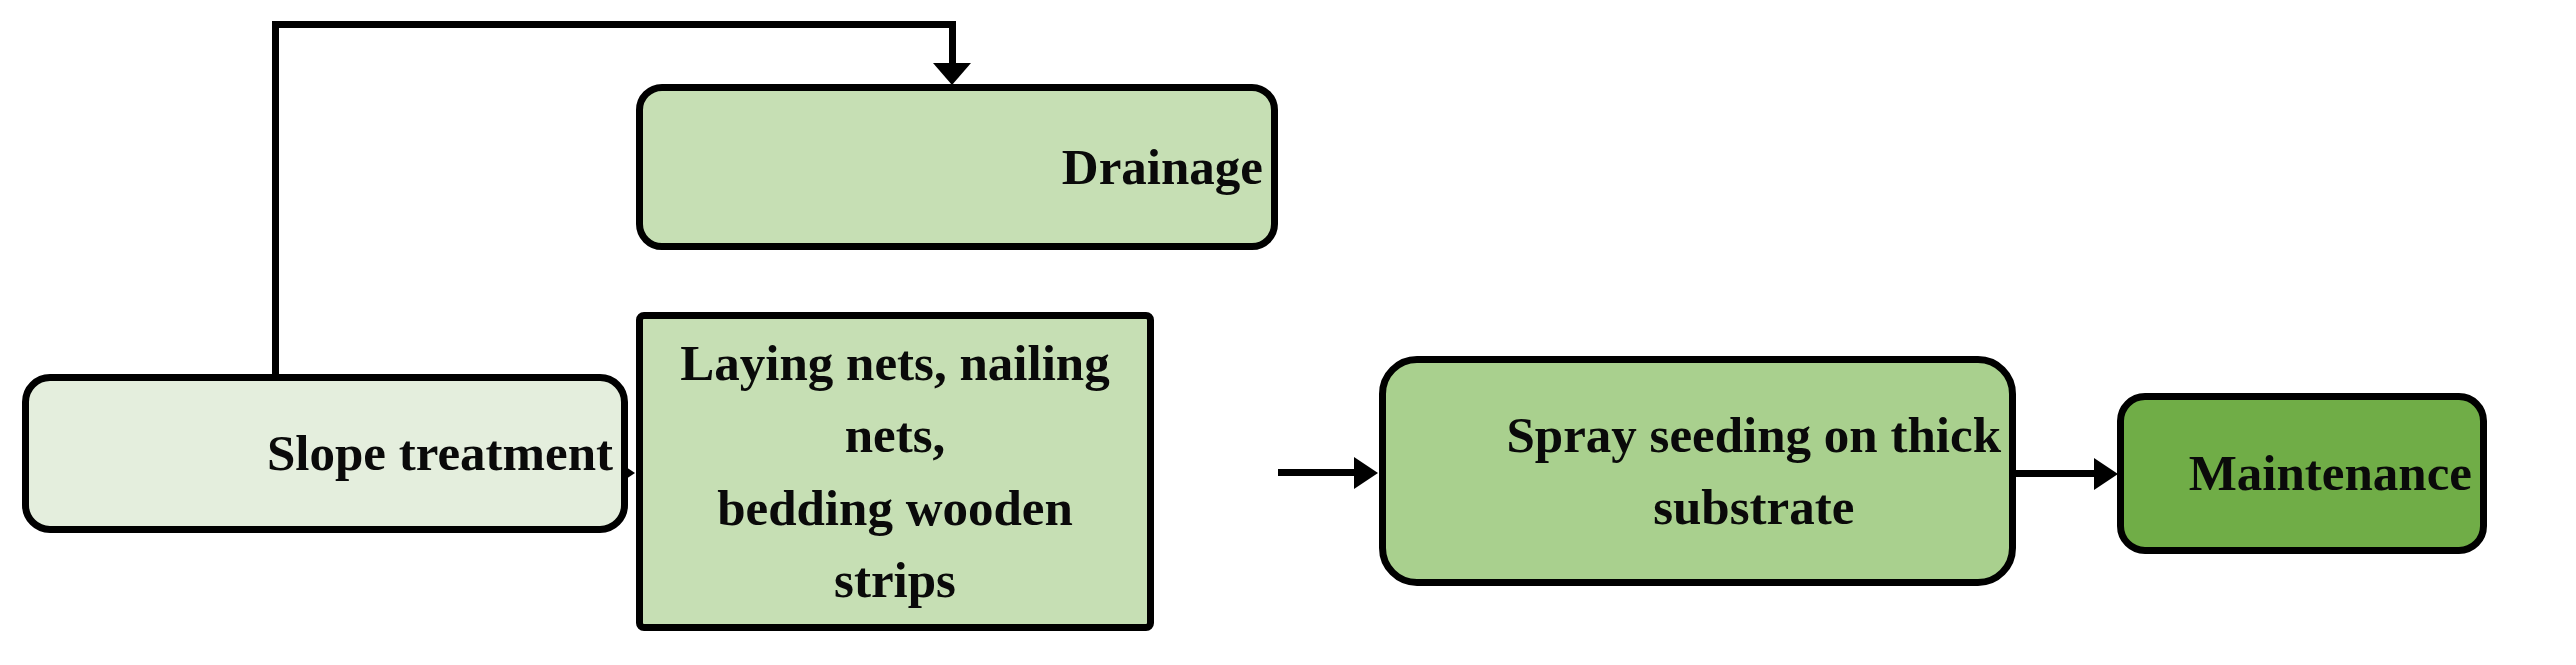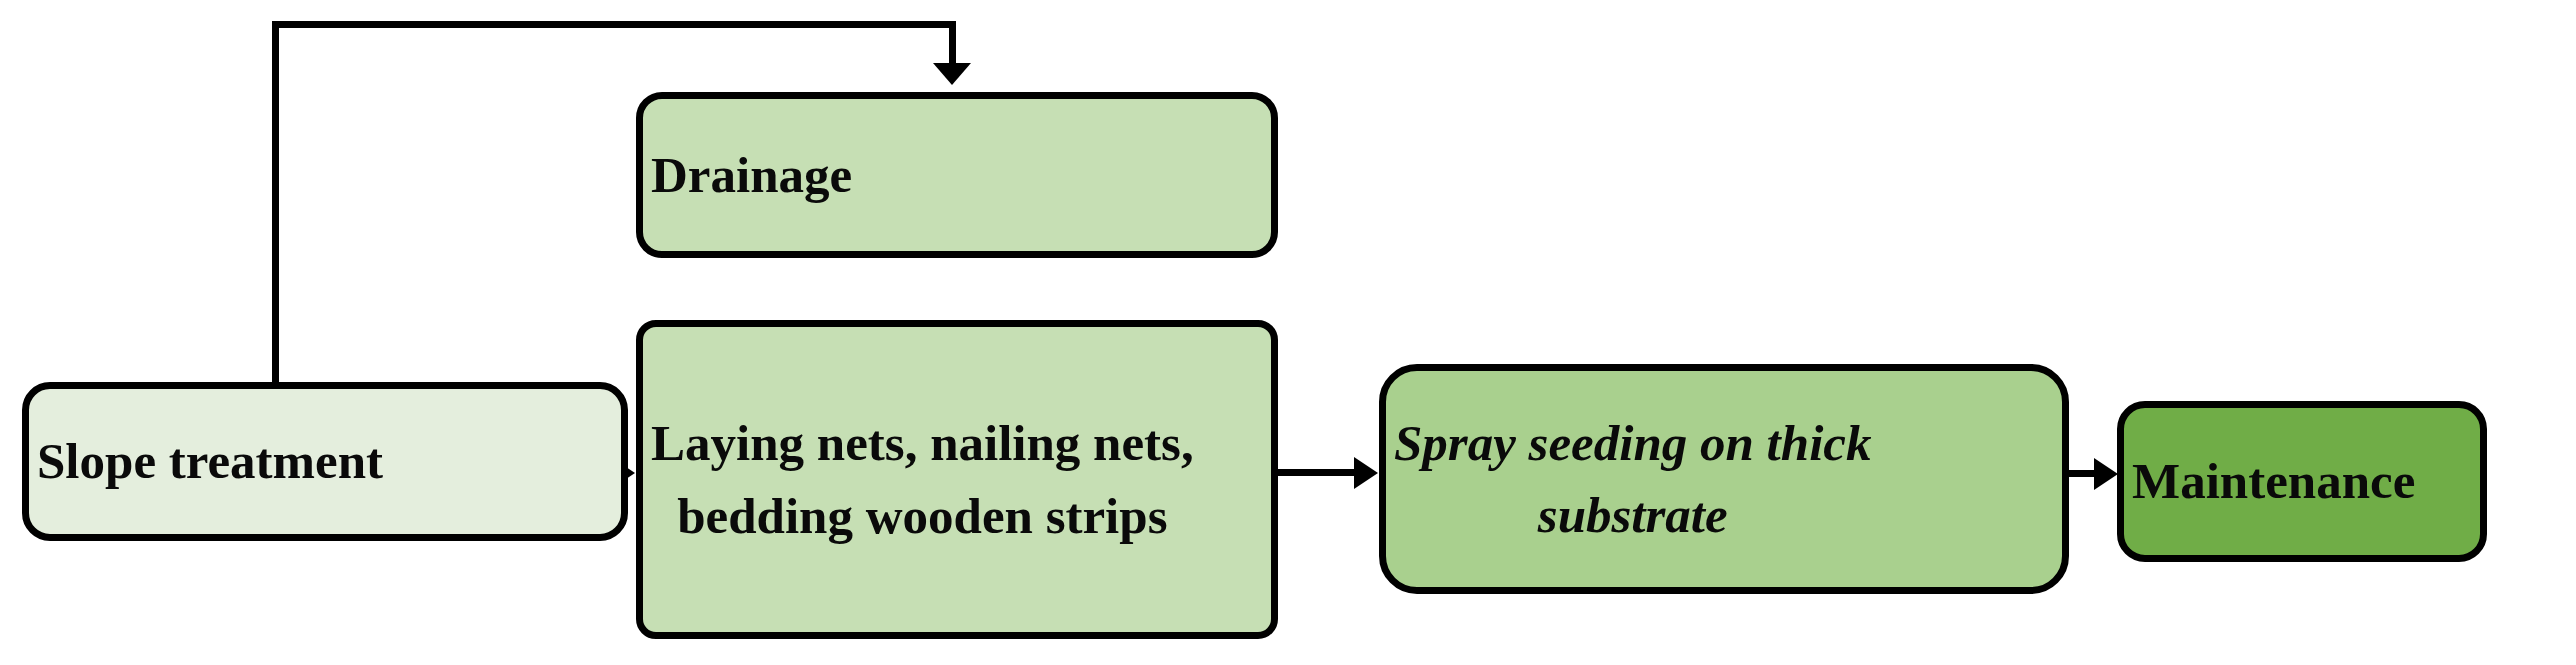--- a/index.html
+++ b/index.html
@@ -13,37 +13,36 @@
     background: #ffffff;
     overflow: hidden;
     font-family: "Liberation Serif", "DejaVu Serif", serif;
   }
   .node {
     position: absolute;
     box-sizing: border-box;
     border: 7px solid var(--line, #000);
     display: flex;
     align-items: center;
-    justify-content: flex-start;
+    justify-content: flex-end;
     text-align: center;
-    margin-top: 8px;
   }
   .node-label {
     font-weight: bold;
     font-size: 51px;
     line-height: 1.42;
     color: var(--ink, #0a0a0a);
     white-space: pre-line;
     padding: 0 8px;
   }
   
   .node-slope        { left: 22px;   top: 374px; width: 606px; height: 159px; border-radius: 28px; }
   .node-drainage     { left: 636px;  top: 84px;  width: 642px; height: 166px; border-radius: 26px; }
-  .node-laying       { left: 636px;  top: 312px; width: 642px; height: 319px; border-radius: 20px; }
-  .node-spray        { left: 1379px; top: 356px; width: 690px; height: 230px; border-radius: 38px; font-style: italic; }
+  .node-laying       { left: 636px;  top: 312px; width: 518px; height: 319px; border-radius: 8px; }
+  .node-spray        { left: 1379px; top: 356px; width: 637px; height: 230px; border-radius: 38px; }
   .node-maintenance  { left: 2117px; top: 393px; width: 370px; height: 161px; border-radius: 28px; }
 
   .seg {
     position: absolute;
     background: var(--line, #000);
   }
   
   .elbow-rise  { left: 272px; top: 21px;  width: 7px;   height: 374px; }
   .elbow-run   { left: 272px; top: 21px;  width: 683px; height: 7px;  }
   .elbow-drop  { left: 949px; top: 21px;  width: 7px;   height: 47px; }

